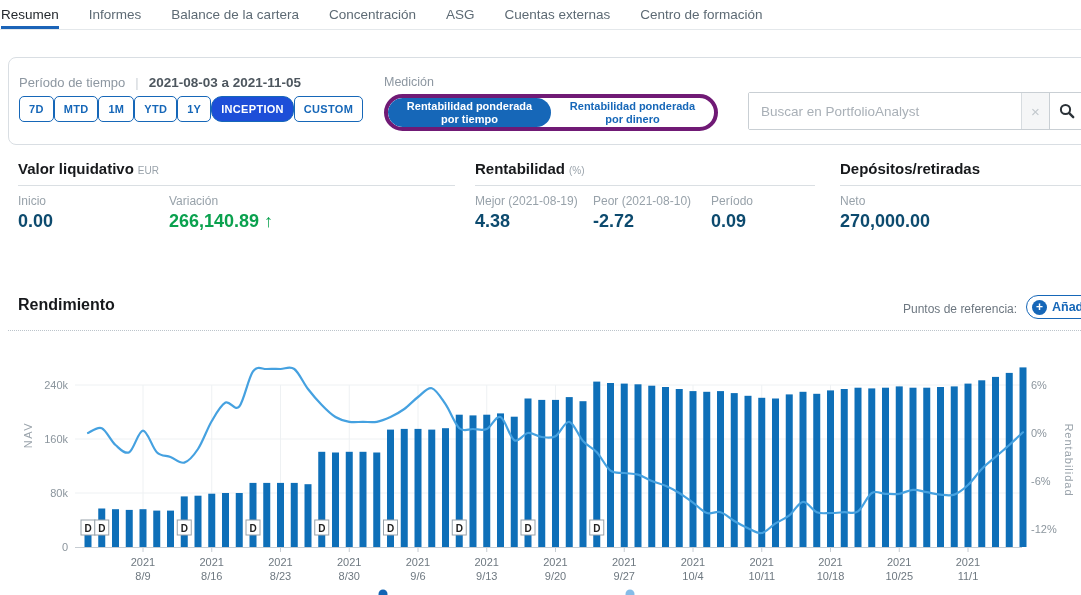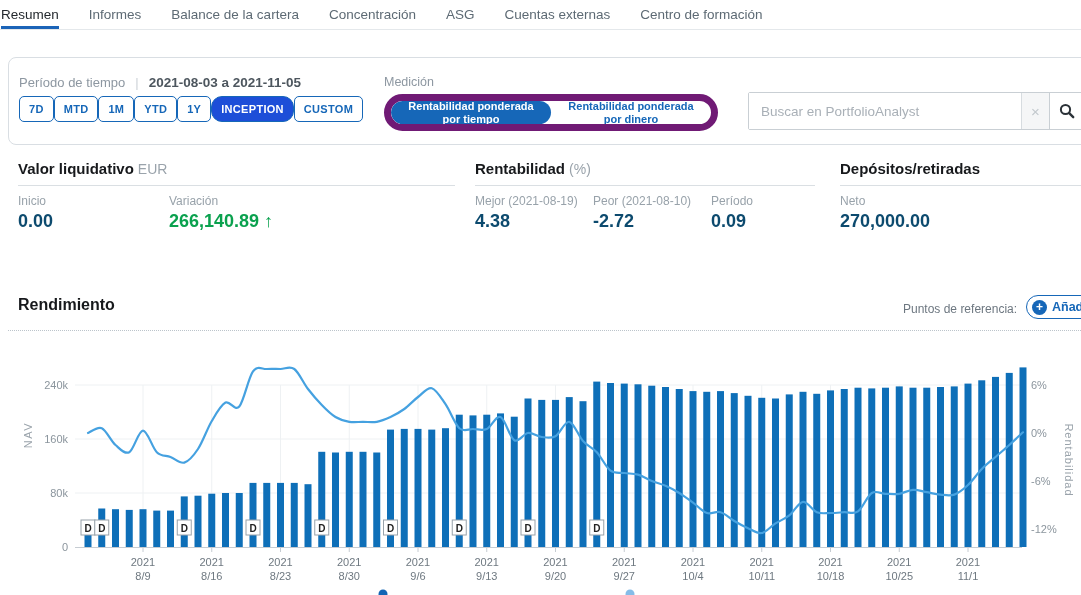--- a/index.html
+++ b/index.html
@@ -22,21 +22,21 @@
               display:flex;align-items:center;}
   .p-sep{color:#ccd2d7;margin:0 10px;}
   .p-range{color:#4d565e;font-weight:700;font-size:13.5px;}
   .period-buttons{position:absolute;left:10px;top:38px;display:flex;}
   .pbtn{border:1.5px solid #1667b8;color:#1667b8;border-radius:5px;font-size:11px;
         font-weight:700;padding:6px 9px;background:#fff;letter-spacing:.3px;
         font-family:"Liberation Sans",sans-serif;cursor:pointer;}
   .pbtn.active{background:#1d4ed8;color:#fff;border-radius:11px;}
   .measure-label{position:absolute;left:375px;top:17px;font-size:12.5px;color:#8d97a1;}
   .measure-toggle{position:absolute;left:375px;top:36px;width:334px;height:37px;
-                  border:7px solid #701a75;border-radius:19px;display:flex;
+                  border:4px solid #701a75;border-radius:19px;display:flex;
                   overflow:hidden;background:#fff;box-sizing:border-box;}
   .mopt{flex:1;display:flex;align-items:center;justify-content:center;text-align:center;
         font-size:11px;line-height:13px;color:#1667b8;padding:0 14px;cursor:pointer;
         font-weight:700;}
   .mopt.active{background:#1667b8;color:#fff;border-radius:18px;}
   .search{position:absolute;left:739px;top:34px;width:337px;height:38px;display:flex;
           border:1px solid #c9cfd4;border-radius:2px;box-sizing:border-box;background:#fff;}
   .search input{flex:1;border:none;outline:none;font-size:13.5px;color:#333;
                 padding:0 12px;font-family:"Liberation Sans",sans-serif;min-width:0;}
   .search input::placeholder{color:#a9b0b7;}
@@ -44,21 +44,21 @@
                 font-size:15px;display:flex;align-items:center;justify-content:center;
                 cursor:pointer;}
   .search-btn{width:34px;background:#fff;border-left:1px solid #c9cfd4;display:flex;
               align-items:center;justify-content:center;cursor:pointer;}
 
   
   .stat-section{position:absolute;top:160px;}
   .s1{left:18px;width:437px;} .s2{left:475px;width:340px;} .s3{left:840px;width:241px;}
   .section-title{font-size:15px;font-weight:700;color:#17191c;padding-bottom:8px;
                  border-bottom:1px solid #dadfe3;}
-  .unit{font-size:14px;color:#9aa3ab;font-weight:400;margin-left:4px;}
+  .unit{font-size:10px;color:#9aa3ab;font-weight:400;margin-left:4px;}
   .stat-cols{display:flex;margin-top:8px;}
   .s1 .stat-col{width:151px;} .s1 .stat-col:last-child{width:135px;}
   .s2 .stat-col{width:118px;} .s2 .stat-col:last-child{width:104px;}
   .s3 .stat-col{width:200px;}
   .stat-label{font-size:12px;color:#98a2aa;margin-bottom:3px;white-space:nowrap;}
   .stat-value{font-size:18px;font-weight:700;color:#0c4a6e;white-space:nowrap;}
   .stat-value.up{color:#0aa14e;}
 
   
   .perf-title{position:absolute;left:18px;top:296px;font-size:16px;font-weight:700;}

